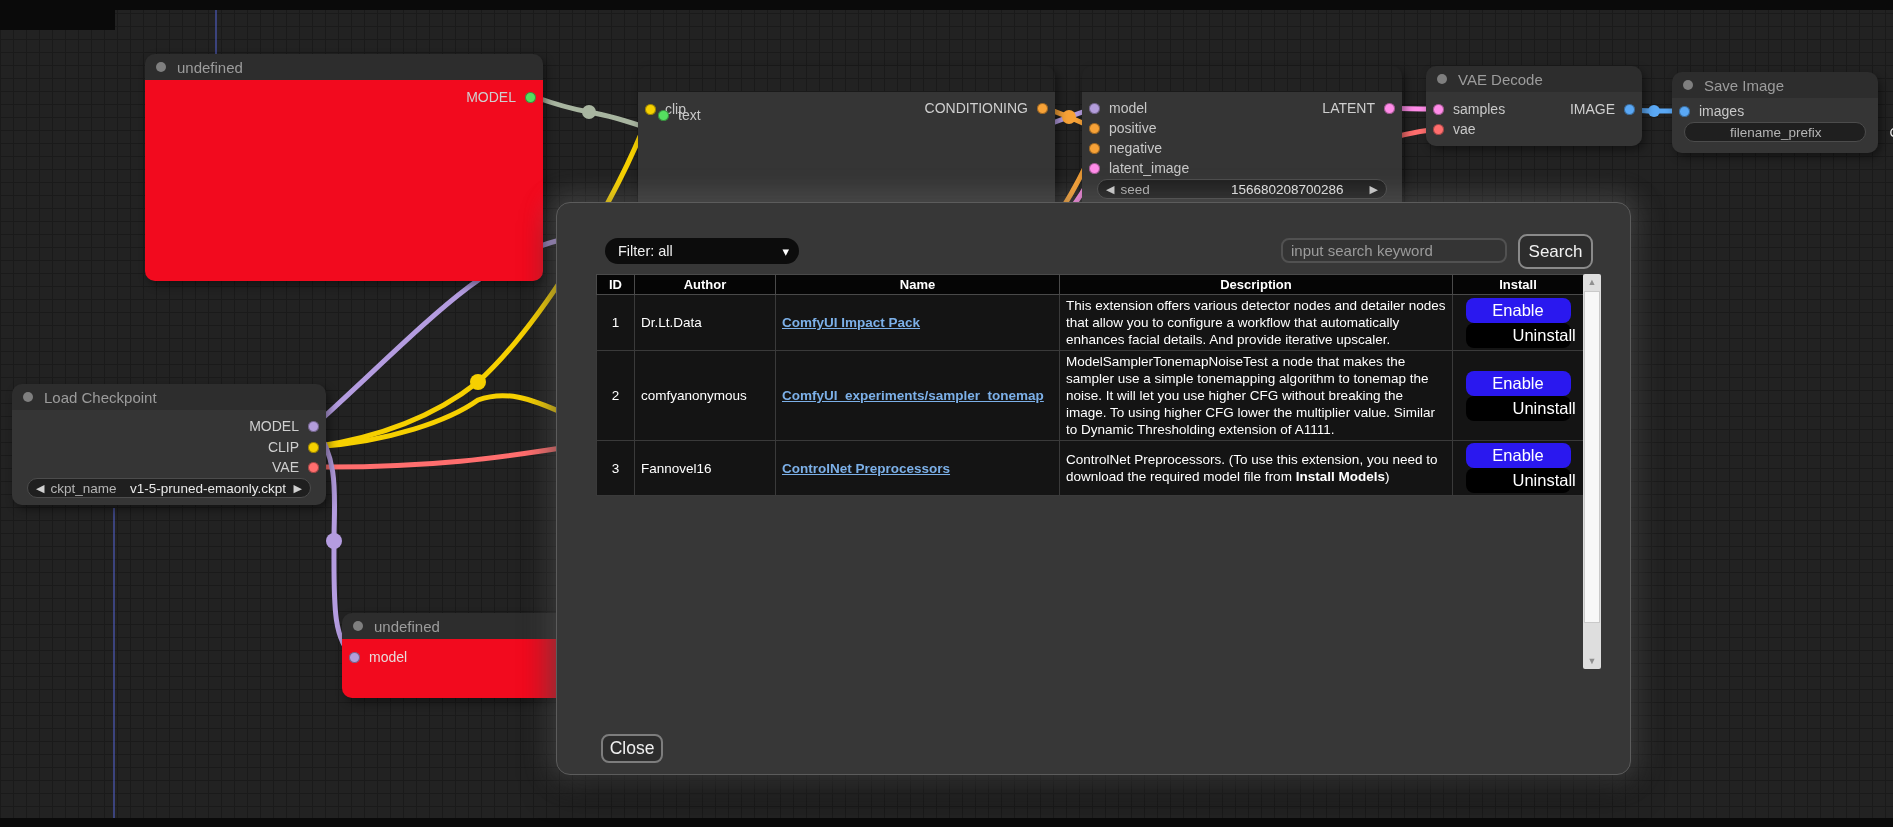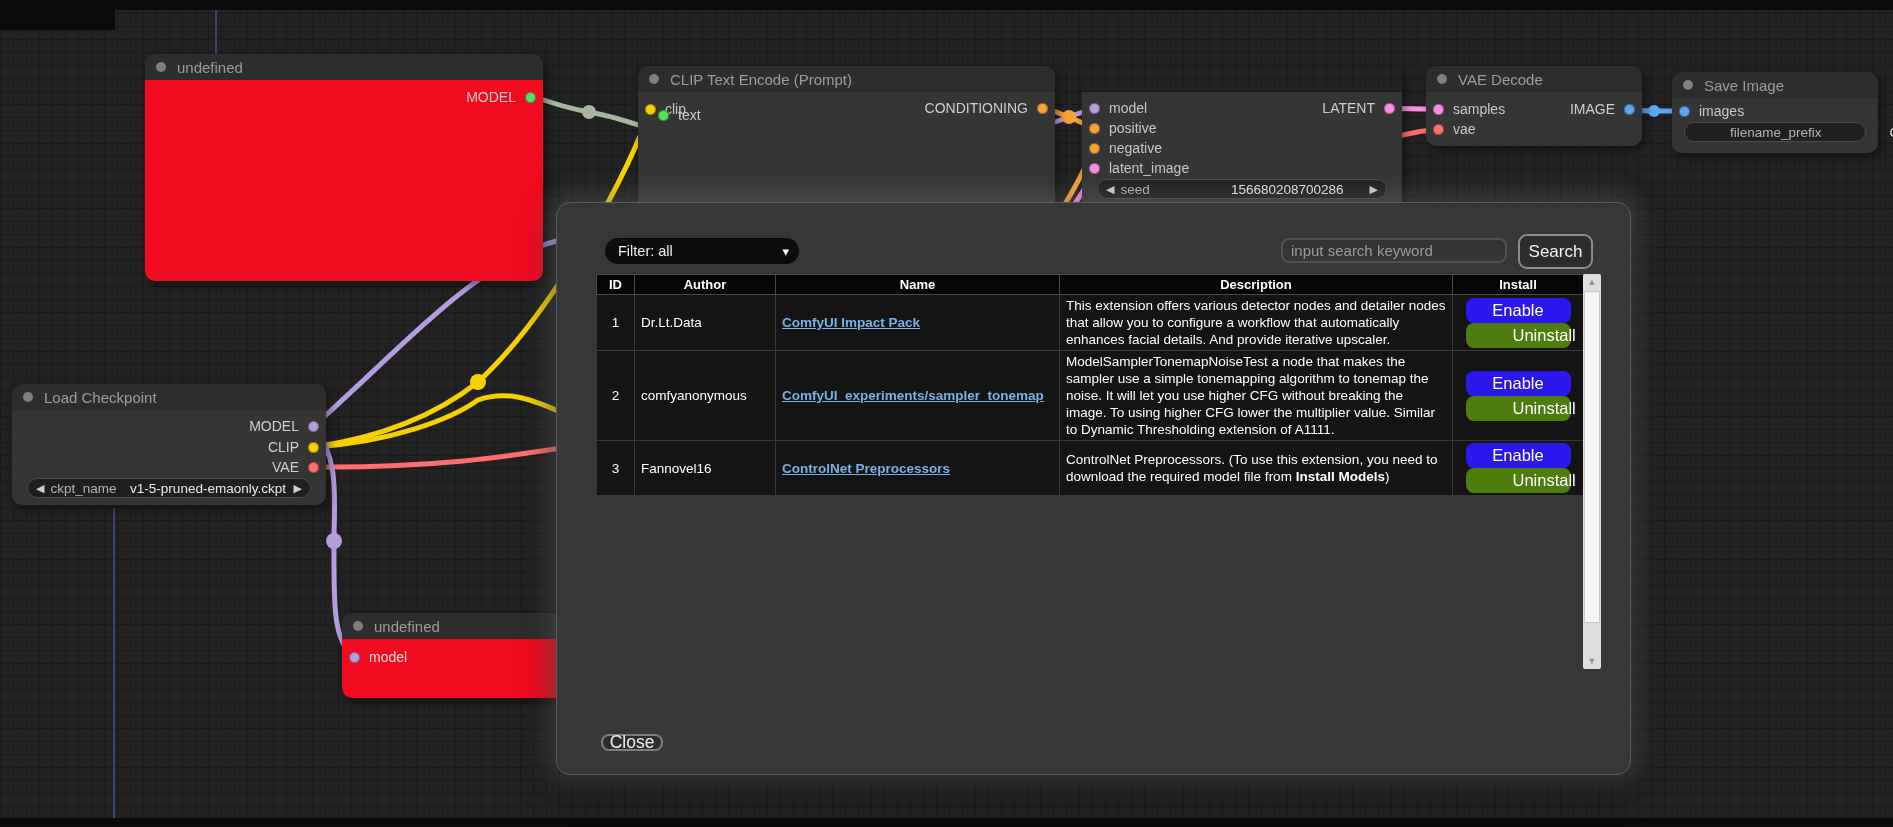--- a/index.html
+++ b/index.html
@@ -55,25 +55,25 @@
   table.ext{border-collapse:collapse;width:987px;table-layout:fixed;}
   table.ext th{background:#050505;color:#fff;font-size:13px;font-weight:bold;border:1px solid #4a4a4a;height:19px;padding:0 2px;}
   table.ext td{background:#141414;color:#fff;font-size:13.5px;border:1px solid #3a3a3a;padding:2px 6px;vertical-align:middle;}
   td.c-id{text-align:center;}
   td.c-name a{color:#7cb0e8;font-weight:bold;text-decoration:underline;font-size:13.5px;}
   td.c-desc{line-height:17px;padding:2px 4px;}
   td.c-install{text-align:center;padding:3px 0;}
   .btn-enable,.btn-uninstall{display:block;width:105px;height:25px;margin:0 auto;border:none;border-radius:8px;
     color:#fff;font-size:16.5px;font-family:"Liberation Sans",sans-serif;line-height:25px;cursor:pointer;padding:0;}
   .btn-enable{background:#2a18ef;}
-  .btn-uninstall{background:#4d7c0f;padding-left:47px;}
+  .btn-uninstall{background:#000000;padding-left:47px;}
   .scrollbar{position:absolute;left:1026px;top:71px;width:18px;height:395px;background:#dedede;border-radius:2px;}
   .scroll-arrow{position:absolute;left:0;width:18px;height:16px;color:#8f8f8f;font-size:9px;text-align:center;line-height:16px;}
   .scroll-thumb{position:absolute;left:1px;top:17px;width:16px;height:332px;background:#f7f7f7;border:1px solid #c9c9c9;box-sizing:border-box;}
-  .close-btn{position:absolute;left:44px;top:531px;width:62px;height:17px;background:#2d2d2d;border:2px solid #7d7d7d;
+  .close-btn{position:absolute;left:44px;top:531px;width:62px;height:29px;background:#2d2d2d;border:2px solid #7d7d7d;
     border-radius:8px;color:#efefef;font-size:17.5px;display:flex;align-items:center;justify-content:center;box-sizing:border-box;cursor:pointer;}
 </style>
 </head>
 <body>
 
 <div id="stage">
 
   <div class="black-strip" style="left:0;top:0;width:1893px;height:10px;"></div>
   <div class="black-strip" style="left:0;top:0;width:115px;height:30px;"></div>
   <div class="black-strip" style="left:0;top:818px;width:1893px;height:9px;"></div>
@@ -105,24 +105,20 @@
       <span>undefined</span>
     </div>
     <div class="node-body red"></div>
     <div class="port out on-red" style="top:33px;">
       <span class="pdot c-green"></span>
       <span>MODEL</span>
     </div>
   </div>
 
   <div class="node" style="left:638px;top:66px;width:417px;height:180px;">
-    <div class="node-title">
-      <span class="title-dot"></span>
-      <span>CLIP Text Encode (Prompt)</span>
-    </div>
     <div class="node-body"></div>
     <div class="port in" style="top:33px;">
       <span class="pdot c-yellow"></span>
       <span>clip</span>
     </div>
     <div class="port in" style="top:39px;padding-left:13px;">
       <span class="pdot c-green"></span>
       <span>text</span>
     </div>
     <div class="port out" style="top:32px;">

